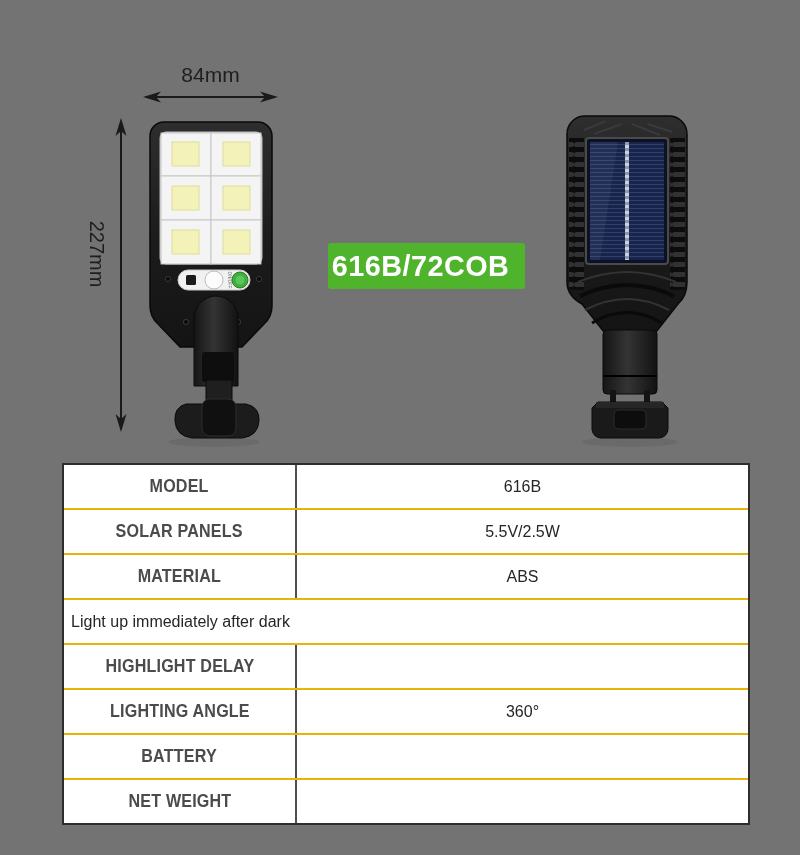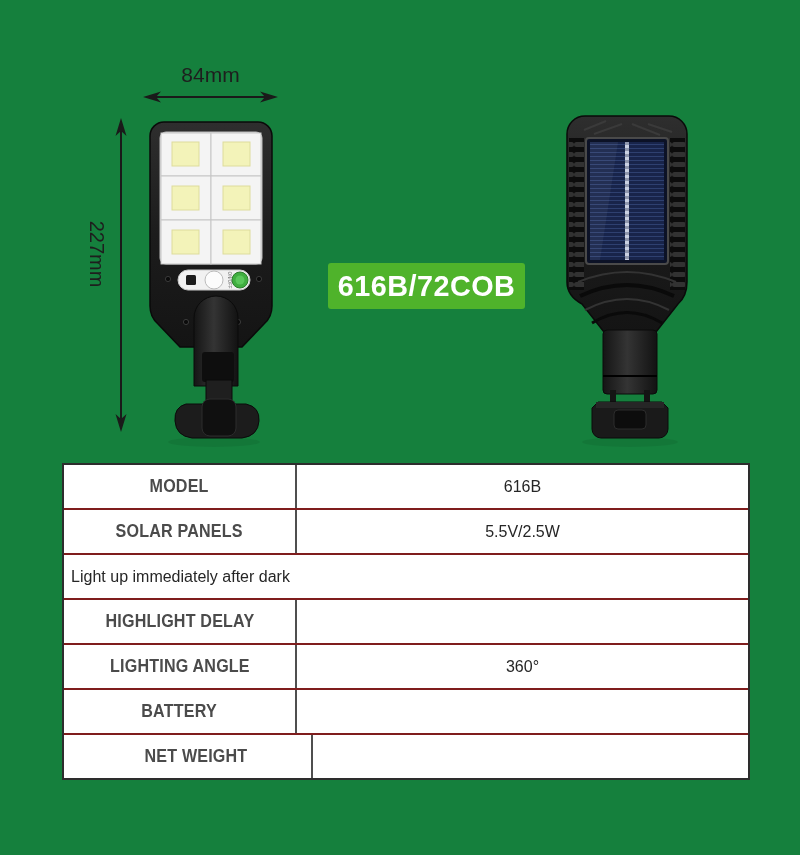--- a/index.html
+++ b/index.html
@@ -1,46 +1,46 @@
 <!DOCTYPE html>
 <html><head>
 <meta charset="utf-8">
 <title>Product Specification Sheet</title>
 <style>
   html,body{margin:0;padding:0;background:#ffffff;}
   .canvas{
-    position:relative;width:800px;height:855px;background:#15803d;overflow:hidden;
+    position:relative;width:800px;height:855px;background:#737373;overflow:hidden;
     font-family:"Liberation Sans", sans-serif;color:#262626;
   }
   .scene{position:absolute;left:0;top:0;width:800px;height:460px;}
   .dim-label-w{
     position:absolute;left:143px;top:63px;width:135px;text-align:center;
     font-size:21px;color:#1e1e1e;
   }
   .dim-label-h{
     position:absolute;left:37px;top:243px;width:120px;height:22px;text-align:center;
     font-size:20px;color:#1e1e1e;transform:rotate(90deg);
   }
   .badge{
     position:absolute;left:328px;top:243px;width:197px;height:46px;
-    border-radius:3px;display:flex;align-items:center;justify-content:center;margin-top:20px;
+    border-radius:3px;display:flex;align-items:center;justify-content:flex-start;
   }
   .badge span{
     color:#ffffff;font-size:30px;font-weight:700;letter-spacing:0.5px;
     display:inline-block;transform:scaleX(0.96);
   }
   .spec-table{
     position:absolute;left:62px;top:463px;width:684px;
     border:2px solid #2d2d2d;background:#ffffff;
   }
   .trow{
     display:grid;grid-template-columns:233px 1fr;height:43px;
-    border-bottom:2px solid #7f1d1d;
-  }
-  .trow:last-child{border-bottom:none;margin-left:16px;}
+    border-bottom:2px solid #eab308;
+  }
+  .trow:last-child{border-bottom:none;}
   .tcell{display:flex;align-items:center;justify-content:center;overflow:hidden;}
   .tcell.label{border-right:2px solid #4f4f4f;}
   .tcell.label span{
     font-weight:700;font-size:17.5px;color:#4b4b4b;letter-spacing:0.2px;
     display:inline-block;transform:scaleX(0.92);white-space:nowrap;
   }
   .tcell.value span{font-size:16px;color:#262626;white-space:nowrap;}
 </style>
 </head>
 <body>
@@ -192,20 +192,28 @@
     </div>
     <div class="trow">
       <div class="tcell label">
           <span>SOLAR PANELS</span>
         </div>
       <div class="tcell value">
           <span>5.5V/2.5W</span>
         </div>
     </div>
     <div class="trow">
+      <div class="tcell label">
+          <span>MATERIAL</span>
+        </div>
+      <div class="tcell value">
+          <span>ABS</span>
+        </div>
+    </div>
+    <div class="trow">
       <div class="tcell value">
           <span>Light up immediately after dark</span>
         </div>
     </div>
     <div class="trow">
       <div class="tcell label">
           <span>HIGHLIGHT DELAY</span>
         </div>
     </div>
     <div class="trow">

